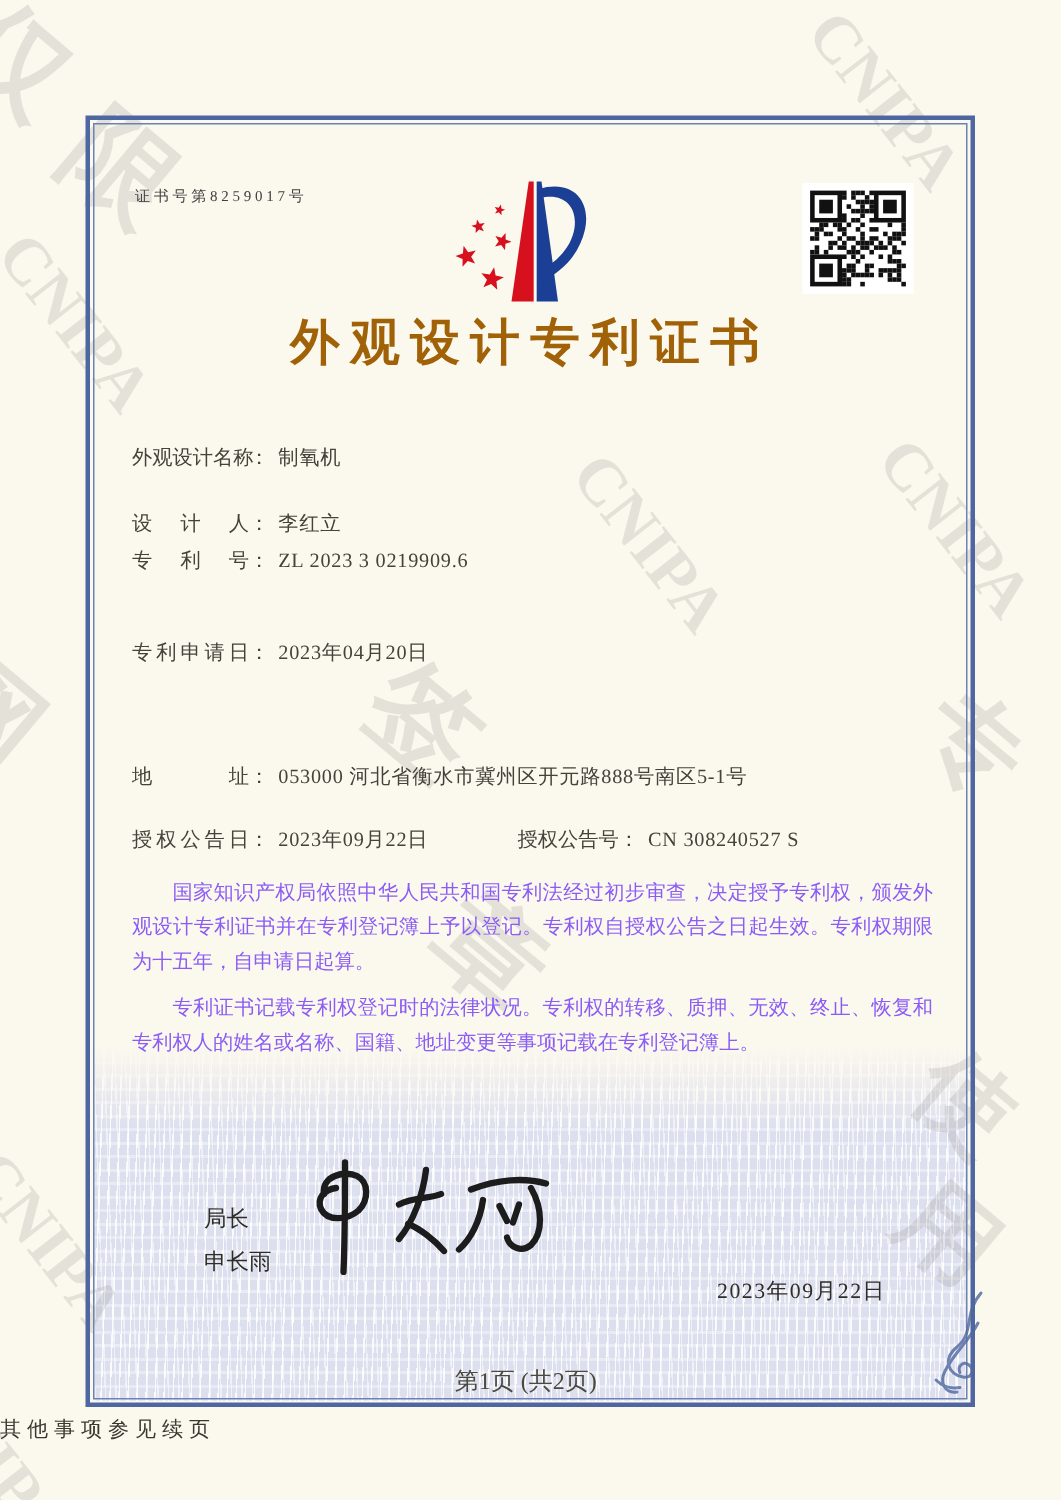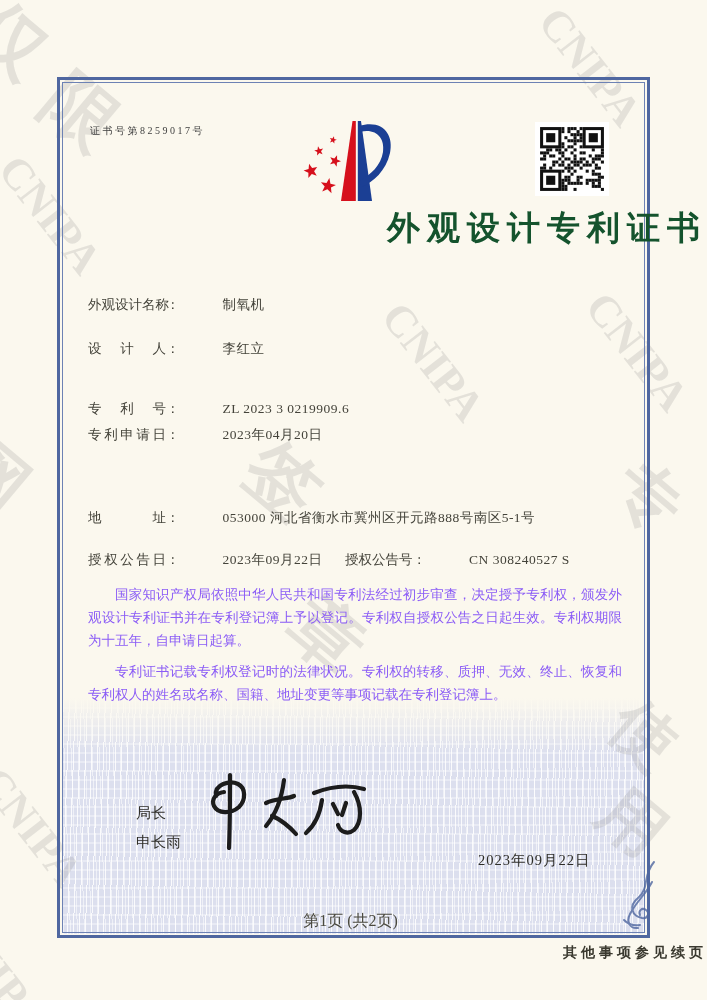--- a/index.html
+++ b/index.html
@@ -36,45 +36,45 @@
     background:linear-gradient(#fbf8ee, rgba(251,248,238,0));
   }
   
   .content{position:absolute;inset:0;z-index:4;}
   .cert-no{
     position:absolute;left:90px;top:124px;font-size:10px;letter-spacing:2.5px;color:#404040;
   }
   .logo{position:absolute;left:297px;top:113px;}
   .qr{position:absolute;left:535px;top:122px;background:#fff;}
   .title{
-    position:absolute;left:0;right:0;top:206px;text-align:right;
-    font-size:33px;font-weight:bold;letter-spacing:7px;color:#14532d;
+    position:absolute;left:0;right:0;top:206px;text-align:center;
+    font-size:33px;font-weight:bold;letter-spacing:7px;color:#a16207;
   }
   .frow{position:absolute;left:88px;font-size:13.5px;white-space:nowrap;color:#44433a;}
-  .r1{top:296px}.r2{top:340px}.r3{top:400px}.r4{top:426px}
+  .r1{top:296px}.r2{top:340px}.r3{top:365px}.r4{top:426px}
   .r5{top:467px}.r6{top:509px}.r7{top:551px}
   .flabel{
     display:inline-block;width:78px;text-align:justify;text-align-last:justify;
     vertical-align:top;
   }
   .fcolon{display:inline-block;margin-right:6px;}
-  .fvalue{letter-spacing:.5px;margin-left:37px;}
+  .fvalue{letter-spacing:.5px;}
   .pair2{position:absolute;left:257px;top:0;white-space:nowrap;}
   .paras{position:absolute;left:88px;top:583px;width:534px;}
   .paras p{
     margin:0 0 7px 0;font-size:13.5px;line-height:1.72;text-indent:2em;
     text-align:justify;color:#8b5cf6;
   }
   .signer{position:absolute;left:96px;top:799px;font-size:15px;line-height:1.95;color:#2e2d28;padding-left:40px;}
   .signature{position:absolute;left:196px;top:770px;}
   .issue-date{position:absolute;left:478px;top:851px;font-size:14.5px;letter-spacing:1px;color:#2e2d28;}
   .page-info{position:absolute;left:57px;width:587px;top:911px;text-align:center;font-size:16px;color:#4a493f;}
   .footer-note{
-    position:absolute;left:0;right:0;top:944px;text-align:right;
-    font-size:14px;letter-spacing:4px;color:#3a392f;font-weight:bold;
+    position:absolute;left:0;right:0;top:944px;text-align:left;
+    font-size:14px;letter-spacing:4px;color:#3a392f;
   }
   .flourish{position:absolute;left:616px;top:860px;z-index:4;}
 </style>
 </head>
 <body>
 
 <div id="watermark-layer">
     <span class="wm" style="left: 6px; top: -10px; font-size: 72px; transform: rotate(40deg);">仅</span>
     <span class="wm" style="left: 76px; top: 62px; font-size: 72px; transform: rotate(40deg);">限</span>
     <span class="wm" style="left: 565px; top: 0px; font-size: 44px; transform: rotate(52deg);">CNIPA</span>

